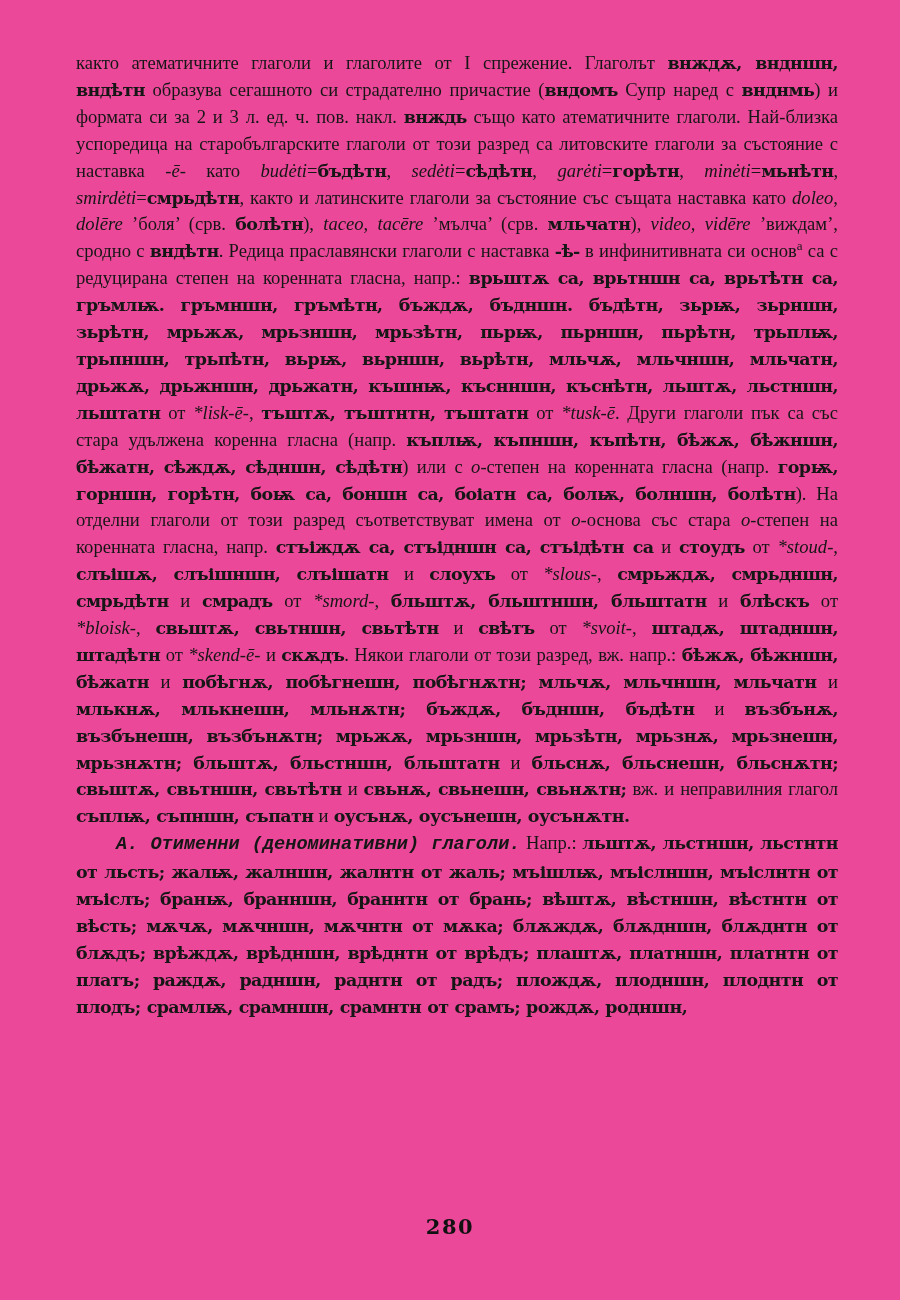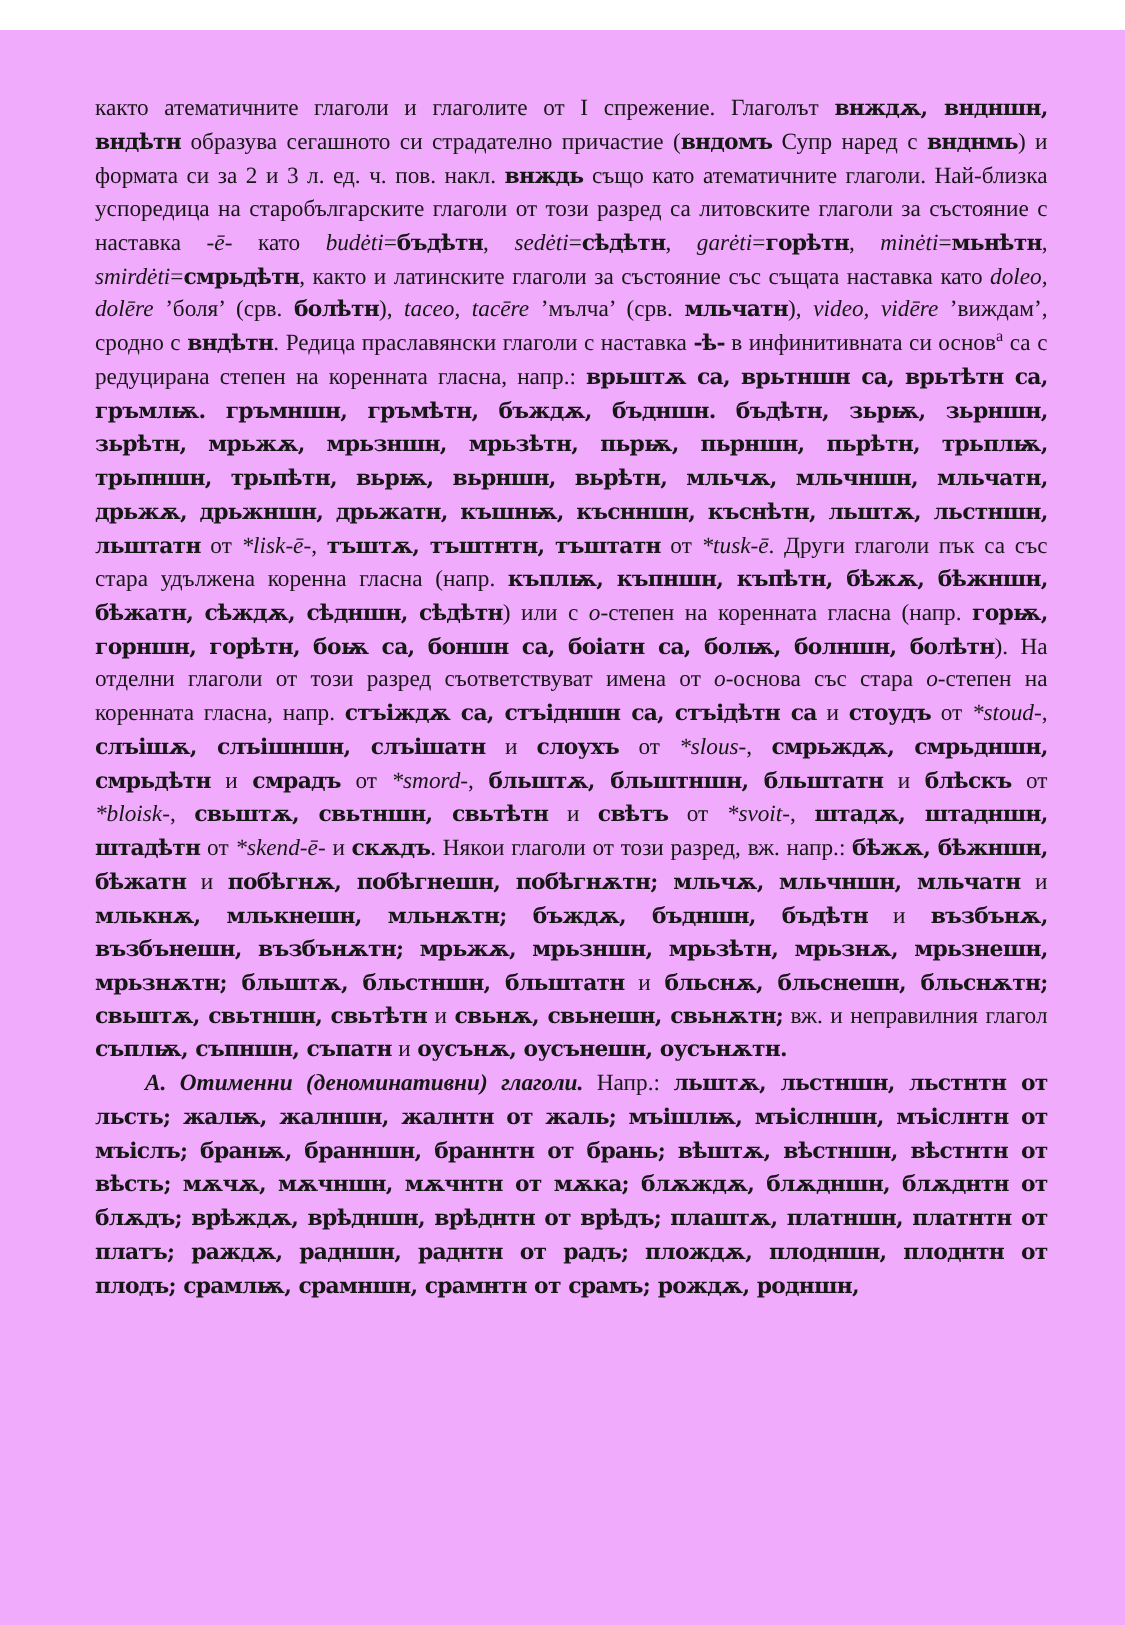--- a/index.html
+++ b/index.html
@@ -2,52 +2,53 @@
 <html><head>
 <meta charset="utf-8">
 <style>
   html, body { margin:0; padding:0; background:#ffffff; }
   body {
     width:900px; height:1300px; position:relative; overflow:hidden;
     color:#161616;
     font-family:"Liberation Serif", serif;
     -webkit-font-smoothing: antialiased;
   }
-  .page { position:absolute; inset:0; background:#f0abfc;margin-top:24px; }
+  .page { position:absolute; inset:0; background:#ec4899; }
   .textcol {
     position:absolute; left:76px; top:50px; width:762px;
     text-align:justify;
     font-size:18.6px; line-height:26.9px;
     word-spacing:0.5px;
   }
   .textcol p { margin:0; padding:0; }
   .textcol p.indent { text-indent:40px; }
   
   .rom { font-family:"Liberation Serif", serif; }
   
   .ocs {
     font-family:"DejaVu Serif","DejaVu Sans", serif;
     font-weight:700;
     letter-spacing:-0.6px;
     font-size:0.94em;
   }
   
   .ital { font-style:italic; font-family:"Liberation Serif", serif; }
   
-  .bital { font-style:italic; font-weight:700; font-family:Liberation Serif, serif; }
+  .bital { font-style:italic; font-weight:700; font-family:Liberation Mono, monospace; }
   .sup { vertical-align:super; font-size:0.7em; line-height:0; }
   .pagenum {
     position:absolute; top:1214px; left:0; width:100%;
     text-align:center;
     font-family:"DejaVu Serif", serif;
     font-size:21px; font-weight:700; letter-spacing:1.5px;
     color:#111;
   }
 </style>
 </head>
 <body>
 
 <div class="page">
   <div class="textcol" id="text-body">
       <p><span class="rom">както атематичните глаголи и глаголите от I спрежение. Глаголът </span><span class="ocs">внждѫ, вндншн, вндѣтн</span><span class="rom"> образува сегашното си страдателно причастие (</span><span class="ocs">вндомъ</span><span class="rom"> Супр наред с </span><span class="ocs">внднмь</span><span class="rom">) и формата си за 2 и 3 л. ед. ч. пов. накл. </span><span class="ocs">внждь</span><span class="rom"> също като атематичните глаголи. Най-близка успоредица на старобългарските глаголи от този разред са литовските глаголи за състояние с наставка </span><span class="ital">-ē-</span><span class="rom"> като </span><span class="ital">budėti</span><span class="rom">=</span><span class="ocs">бъдѣтн</span><span class="rom">, </span><span class="ital">sedėti</span><span class="rom">=</span><span class="ocs">сѣдѣтн</span><span class="rom">, </span><span class="ital">garėti</span><span class="rom">=</span><span class="ocs">горѣтн</span><span class="rom">, </span><span class="ital">minėti</span><span class="rom">=</span><span class="ocs">мьнѣтн</span><span class="rom">, </span><span class="ital">smirdėti</span><span class="rom">=</span><span class="ocs">смрьдѣтн</span><span class="rom">, както и латинските глаголи за състояние със същата наставка като </span><span class="ital">doleo, dolēre</span><span class="rom"> ’боля’ (срв. </span><span class="ocs">болѣтн</span><span class="rom">), </span><span class="ital">taceo, tacēre</span><span class="rom"> ’мълча’ (срв. </span><span class="ocs">мльчатн</span><span class="rom">), </span><span class="ital">video, vidēre</span><span class="rom"> ’виждам’, сродно с </span><span class="ocs">вндѣтн</span><span class="rom">. Редица праславянски глаголи с наставка </span><span class="ocs">-ѣ-</span><span class="rom"> в инфинитивната си основ</span><span class="sup">а</span><span class="rom"> са с редуцирана степен на коренната гласна, напр.: </span><span class="ocs">врьштѫ са, врьтншн са, врьтѣтн са, гръмлѭ. гръмншн, гръмѣтн, бъждѫ, бъдншн. бъдѣтн, зьрѭ, зьрншн, зьрѣтн, мрьжѫ, мрьзншн, мрьзѣтн, пьрѭ, пьрншн, пьрѣтн, трьплѭ, трьпншн, трьпѣтн, вьрѭ, вьрншн, вьрѣтн, мльчѫ, мльчншн, мльчатн, дрьжѫ, дрьжншн, дрьжатн, къшнѭ, къснншн, къснѣтн, льштѫ, льстншн, льштатн</span><span class="rom"> от </span><span class="ital">*lisk-ē-</span><span class="rom">, </span><span class="ocs">тъштѫ, тъштнтн, тъштатн</span><span class="rom"> от </span><span class="ital">*tusk-ē</span><span class="rom">. Други глаголи пък са със стара удължена коренна гласна (напр. </span><span class="ocs">къплѭ, къпншн, къпѣтн, бѣжѫ, бѣжншн, бѣжатн, сѣждѫ, сѣдншн, сѣдѣтн</span><span class="rom">) или с </span><span class="ital">о</span><span class="rom">-степен на коренната гласна (напр. </span><span class="ocs">горѭ, горншн, горѣтн, боѭ са, боншн са, боіатн са, болѭ, болншн, болѣтн</span><span class="rom">). На отделни глаголи от този разред съответствуват имена от </span><span class="ital">о</span><span class="rom">-основа със стара </span><span class="ital">о</span><span class="rom">-степен на коренната гласна, напр. </span><span class="ocs">стъіждѫ са, стъідншн са, стъідѣтн са</span><span class="rom"> и </span><span class="ocs">стоудъ</span><span class="rom"> от </span><span class="ital">*stoud-</span><span class="rom">, </span><span class="ocs">слъішѫ, слъішншн, слъішатн</span><span class="rom"> и </span><span class="ocs">слоухъ</span><span class="rom"> от </span><span class="ital">*slous-</span><span class="rom">, </span><span class="ocs">смрьждѫ, смрьдншн, смрьдѣтн</span><span class="rom"> и </span><span class="ocs">смрадъ</span><span class="rom"> от </span><span class="ital">*smord-</span><span class="rom">, </span><span class="ocs">бльштѫ, бльштншн, бльштатн</span><span class="rom"> и </span><span class="ocs">блѣскъ</span><span class="rom"> от </span><span class="ital">*bloisk-</span><span class="rom">, </span><span class="ocs">свьштѫ, свьтншн, свьтѣтн</span><span class="rom"> и </span><span class="ocs">свѣтъ</span><span class="rom"> от </span><span class="ital">*svoit-</span><span class="rom">, </span><span class="ocs">штадѫ, штадншн, штадѣтн</span><span class="rom"> от </span><span class="ital">*skend-ē-</span><span class="rom"> и </span><span class="ocs">скѫдъ</span><span class="rom">. Някои глаголи от този разред, вж. напр.: </span><span class="ocs">бѣжѫ, бѣжншн, бѣжатн</span><span class="rom"> и </span><span class="ocs">побѣгнѫ, побѣгнешн, побѣгнѫтн; мльчѫ, мльчншн, мльчатн</span><span class="rom"> и </span><span class="ocs">млькнѫ, млькнешн, мльнѫтн; бъждѫ, бъдншн, бъдѣтн</span><span class="rom"> и </span><span class="ocs">възбънѫ, възбънешн, възбънѫтн; мрьжѫ, мрьзншн, мрьзѣтн, мрьзнѫ, мрьзнешн, мрьзнѫтн; бльштѫ, бльстншн, бльштатн</span><span class="rom"> и </span><span class="ocs">бльснѫ, бльснешн, бльснѫтн; свьштѫ, свьтншн, свьтѣтн</span><span class="rom"> и </span><span class="ocs">свьнѫ, свьнешн, свьнѫтн;</span><span class="rom"> вж. и неправилния глагол </span><span class="ocs">съплѭ, съпншн, съпатн</span><span class="rom"> и </span><span class="ocs">оусънѫ, оусънешн, оусънѫтн.</span></p>
       <p class="indent"><span class="bital">А. Отименни (деноминативни) глаголи.</span><span class="rom"> Напр.: </span><span class="ocs">льштѫ, льстншн, льстнтн от льсть; жалѭ, жалншн, жалнтн от жаль; мъішлѭ, мъіслншн, мъіслнтн от мъіслъ; бранѭ, бранншн, браннтн от брань; вѣштѫ, вѣстншн, вѣстнтн от вѣсть; мѫчѫ, мѫчншн, мѫчнтн от мѫка; блѫждѫ, блѫдншн, блѫднтн от блѫдъ; врѣждѫ, врѣдншн, врѣднтн от врѣдъ; плаштѫ, платншн, платнтн от платъ; раждѫ, радншн, раднтн от радъ; плождѫ, плодншн, плоднтн от плодъ; срамлѭ, срамншн, срамнтн от срамъ; рождѫ, родншн,</span></p>
     </div>
+  <div class="pagenum">280</div>
 </div>
 
 </body></html>

